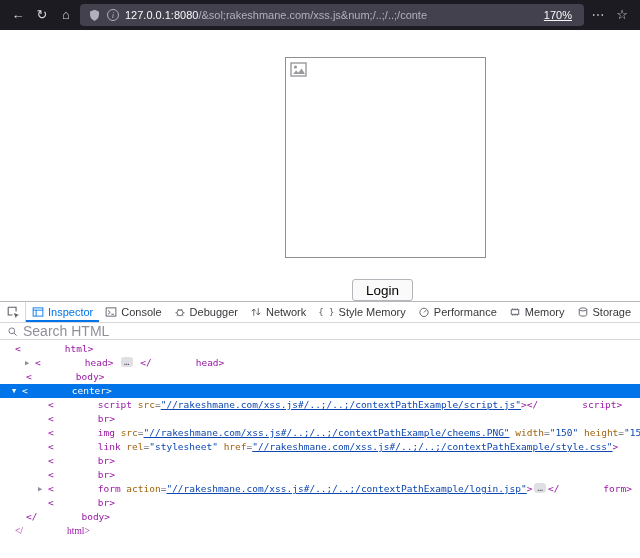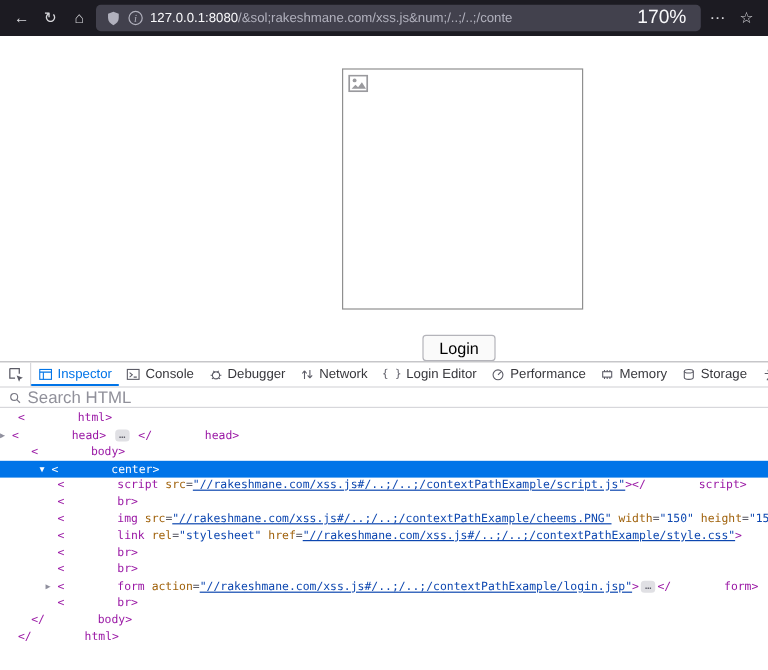--- a/index.html
+++ b/index.html
@@ -13,21 +13,21 @@
              text-align:center; border-radius:3px; cursor:pointer; flex:0 0 auto; }
   .urlbar { flex:1 1 auto; min-width:0; height:22px; background:#42414d; border-radius:4px;
             display:flex; align-items:center; gap:6px; padding:0 8px; color:#f9f9fb; }
   .shield-wrap { display:flex; flex:0 0 auto; }
   .info-badge { flex:0 0 auto; width:12px; height:12px; border:1px solid #b1b1bd; color:#b1b1bd;
                 border-radius:50%; font-size:9px; line-height:10px; text-align:center;
                 font-family:"Liberation Serif",serif; font-style:italic; }
   .url-text { flex:1 1 auto; min-width:0; font-size:11px; white-space:nowrap; overflow:hidden; }
   .url-host { color:#f9f9fb; }
   .url-path { color:#b1b1bd; }
-  .zoom { flex:0 0 auto; font-size:16px; color:#f9f9fb; padding:1px 4px; border-radius:2px; }
+  .zoom { flex:0 0 auto; font-size:11px; color:#f9f9fb; padding:1px 4px; border-radius:2px;text-decoration:underline; }
 
   
   .page { position:absolute; top:30px; left:0; width:640px; height:271px; background:#fff; overflow:hidden; }
   .img-box { position:absolute; left:285px; top:27px; width:201px; height:201px; border:1px solid #8f8f8f; }
   .broken-ico { position:absolute; left:4px; top:4px; }
   .login-btn { position:absolute; left:352px; top:249px; height:22px; padding:0 13px;
                font-family:"Liberation Sans",sans-serif; font-size:13.5px; color:#000;
                background:#fafafa; border:1px solid #b4b4ba; border-radius:3px; cursor:pointer; }
 
   
@@ -150,21 +150,21 @@
         <svg width="12" height="12" viewBox="0 0 16 16">
             <path d="M5 13V4M5 4L2.5 7M5 4l2.5 3" fill="none" stroke="currentColor" stroke-width="1.2"></path>
             <path d="M11 3v9m0 0l-2.5-3m2.5 3l2.5-3" fill="none" stroke="currentColor" stroke-width="1.2"></path>
           </svg>
       </span>
       <span>Network</span>
     </div>
 
     <div class="dt-tab">
       <span class="ticon glyph">{ }</span>
-      <span>Login Editor</span>
+      <span>Style Memory</span>
     </div>
 
     <div class="dt-tab">
       <span class="ticon">
         <svg width="12" height="12" viewBox="0 0 16 16">
             <circle cx="8" cy="8.5" r="5.5" fill="none" stroke="currentColor" stroke-width="1.2"></circle>
             <line x1="8" y1="8.5" x2="11.2" y2="5.3" stroke="currentColor" stroke-width="1.2"></line>
           </svg>
       </span>
       <span>Performance</span>
@@ -206,27 +206,27 @@
       <svg width="11" height="11" viewBox="0 0 16 16">
           <circle cx="7" cy="7" r="4.2" fill="none" stroke="currentColor" stroke-width="1.4"></circle>
           <line x1="10.2" y1="10.2" x2="14" y2="14" stroke="currentColor" stroke-width="1.4"></line>
         </svg>
     </span>
     <input type="text" placeholder="Search HTML" style="">
   </div>
 
   <div class="dt-markup">
       <div class="mk-row" style="padding-left: 5px;"><span class="mk-twisty"></span><span class="tk-p">&lt;</span><span class="tk-t">html</span><span class="tk-p">&gt;</span></div>
-      <div class="mk-row" style="padding-left: 0;"><span class="mk-twisty">▶</span><span class="tk-p">&lt;</span><span class="tk-t">head</span><span class="tk-p">&gt;</span><span class="tk-q"> </span><span class="tk-e">…</span><span class="tk-q"> </span><span class="tk-p">&lt;/</span><span class="tk-t">head</span><span class="tk-p">&gt;</span></div>
+      <div class="mk-row" style="padding-left: 25px;"><span class="mk-twisty">▶</span><span class="tk-p">&lt;</span><span class="tk-t">head</span><span class="tk-p">&gt;</span><span class="tk-q"> </span><span class="tk-e">…</span><span class="tk-q"> </span><span class="tk-p">&lt;/</span><span class="tk-t">head</span><span class="tk-p">&gt;</span></div>
       <div class="mk-row" style="padding-left: 16px;"><span class="mk-twisty"></span><span class="tk-p">&lt;</span><span class="tk-t">body</span><span class="tk-p">&gt;</span></div>
-      <div class="mk-row selected" style="padding-left: 33px;"><span class="mk-twisty">▼</span><span class="tk-p">&lt;</span><span class="tk-t">center</span><span class="tk-p">&gt;</span></div>
+      <div class="mk-row selected" style="padding-left: 12px;"><span class="mk-twisty">▼</span><span class="tk-p">&lt;</span><span class="tk-t">center</span><span class="tk-p">&gt;</span></div>
       <div class="mk-row" style="padding-left: 38px;"><span class="mk-twisty"></span><span class="tk-p">&lt;</span><span class="tk-t">script</span><span class="tk-q"> </span><span class="tk-a">src</span><span class="tk-q">=</span><span class="tk-u">"//rakeshmane.com/xss.js#/..;/..;/contextPathExample/script.js"</span><span class="tk-p">&gt;</span><span class="tk-p">&lt;/</span><span class="tk-t">script</span><span class="tk-p">&gt;</span></div>
       <div class="mk-row" style="padding-left: 38px;"><span class="mk-twisty"></span><span class="tk-p">&lt;</span><span class="tk-t">br</span><span class="tk-p">&gt;</span></div>
       <div class="mk-row" style="padding-left: 38px;"><span class="mk-twisty"></span><span class="tk-p">&lt;</span><span class="tk-t">img</span><span class="tk-q"> </span><span class="tk-a">src</span><span class="tk-q">=</span><span class="tk-u">"//rakeshmane.com/xss.js#/..;/..;/contextPathExample/cheems.PNG"</span><span class="tk-q"> </span><span class="tk-a">width</span><span class="tk-q">=</span><span class="tk-v">"150"</span><span class="tk-q"> </span><span class="tk-a">height</span><span class="tk-q">=</span><span class="tk-v">"150"</span><span class="tk-p">&gt;</span></div>
       <div class="mk-row" style="padding-left: 38px;"><span class="mk-twisty"></span><span class="tk-p">&lt;</span><span class="tk-t">link</span><span class="tk-q"> </span><span class="tk-a">rel</span><span class="tk-q">=</span><span class="tk-v">"stylesheet"</span><span class="tk-q"> </span><span class="tk-a">href</span><span class="tk-q">=</span><span class="tk-u">"//rakeshmane.com/xss.js#/..;/..;/contextPathExample/style.css"</span><span class="tk-p">&gt;</span></div>
       <div class="mk-row" style="padding-left: 38px;"><span class="mk-twisty"></span><span class="tk-p">&lt;</span><span class="tk-t">br</span><span class="tk-p">&gt;</span></div>
       <div class="mk-row" style="padding-left: 38px;"><span class="mk-twisty"></span><span class="tk-p">&lt;</span><span class="tk-t">br</span><span class="tk-p">&gt;</span></div>
       <div class="mk-row" style="padding-left: 38px;"><span class="mk-twisty">▶</span><span class="tk-p">&lt;</span><span class="tk-t">form</span><span class="tk-q"> </span><span class="tk-a">action</span><span class="tk-q">=</span><span class="tk-u">"//rakeshmane.com/xss.js#/..;/..;/contextPathExample/login.jsp"</span><span class="tk-p">&gt;</span><span class="tk-e">…</span><span class="tk-p">&lt;/</span><span class="tk-t">form</span><span class="tk-p">&gt;</span></div>
       <div class="mk-row" style="padding-left: 38px;"><span class="mk-twisty"></span><span class="tk-p">&lt;</span><span class="tk-t">br</span><span class="tk-p">&gt;</span></div>
       <div class="mk-row" style="padding-left: 16px;"><span class="mk-twisty"></span><span class="tk-p">&lt;/</span><span class="tk-t">body</span><span class="tk-p">&gt;</span></div>
-      <div class="mk-row" style="padding-left: 5px;"><span class="mk-twisty"></span><span class="tk-p">&lt;/</span><span class="tk-t">html</span><span class="tk-p">&gt;</span></div>
+      <div class="mk-row" style="padding-left: 5px; font-family: Liberation Serif, serif;"><span class="mk-twisty"></span><span class="tk-p">&lt;/</span><span class="tk-t">html</span><span class="tk-p">&gt;</span></div>
     </div>
 </div>
 
 </body></html>

